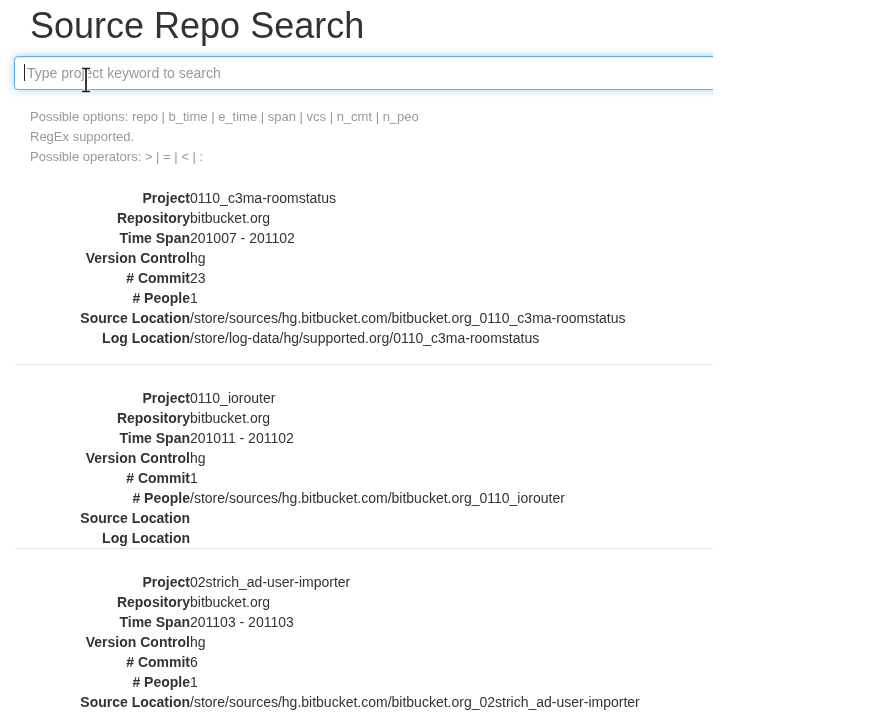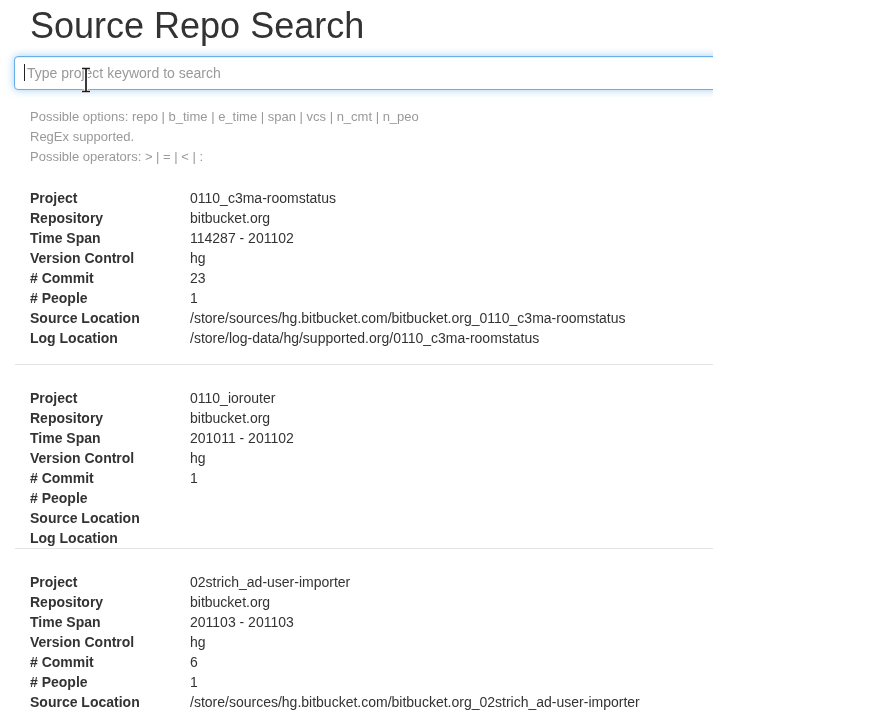--- a/index.html
+++ b/index.html
@@ -76,20 +76,21 @@
     right: 0;
     font-size: 14px;
     line-height: 20px;
     color: #333;
   }
   dl.record { overflow: visible; }
   dl.record dt {
     float: left;
     clear: left;
     width: 160px;
+    text-align: right;
     font-weight: 700;
     overflow: hidden;
     white-space: nowrap;
   }
   dl.record dd {
     margin-left: 76px;
     white-space: nowrap;
   }
   hr.record-divider {
     border: 0;
@@ -121,21 +122,21 @@
   </div>
 
   <div class="results">
 
     <dl class="record">
       <dt>Project</dt>
       <dd>0110_c3ma-roomstatus</dd>
       <dt>Repository</dt>
       <dd>bitbucket.org</dd>
       <dt>Time Span</dt>
-      <dd>114287 - 201102</dd>
+      <dd>201007 - 201102</dd>
       <dt>Version Control</dt>
       <dd>hg</dd>
       <dt># Commit</dt>
       <dd>23</dd>
       <dt># People</dt>
       <dd>1</dd>
       <dt>Source Location</dt>
       <dd>/store/sources/hg.bitbucket.com/bitbucket.org_0110_c3ma-roomstatus</dd>
       <dt>Log Location</dt>
       <dd>/store/log-data/hg/supported.org/0110_c3ma-roomstatus</dd>
@@ -149,20 +150,21 @@
       <dt>Repository</dt>
       <dd>bitbucket.org</dd>
       <dt>Time Span</dt>
       <dd>201011 - 201102</dd>
       <dt>Version Control</dt>
       <dd>hg</dd>
       <dt># Commit</dt>
       <dt># People</dt>
       <dd>1</dd>
       <dt>Source Location</dt>
+      <dd>/store/sources/hg.bitbucket.com/bitbucket.org_0110_iorouter</dd>
       <dt>Log Location</dt>
     </dl>
 
     <hr class="record-divider">
 
     <dl class="record">
       <dt>Project</dt>
       <dd>02strich_ad-user-importer</dd>
       <dt>Repository</dt>
       <dd>bitbucket.org</dd>

